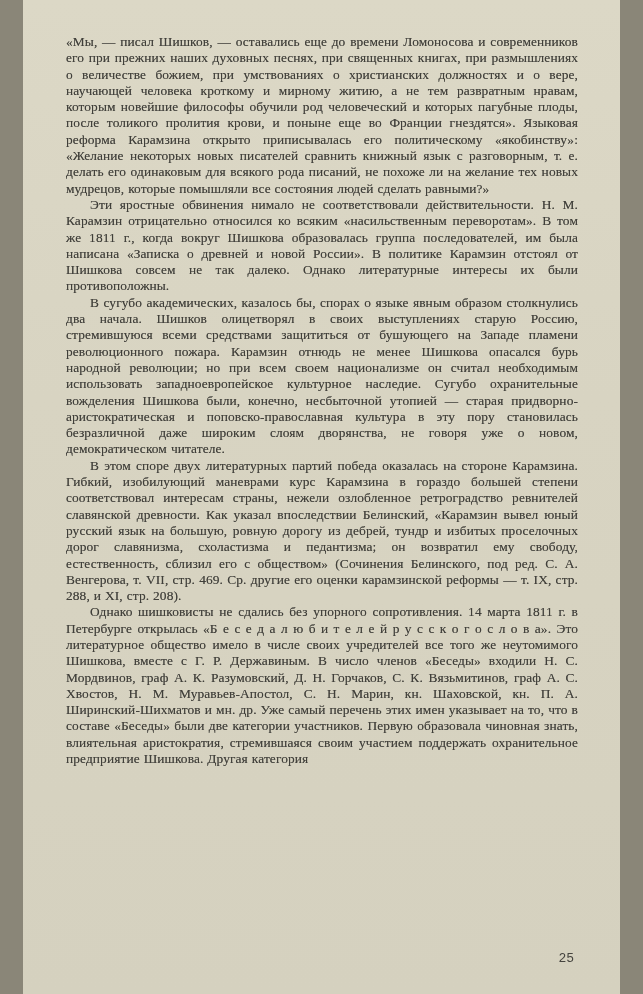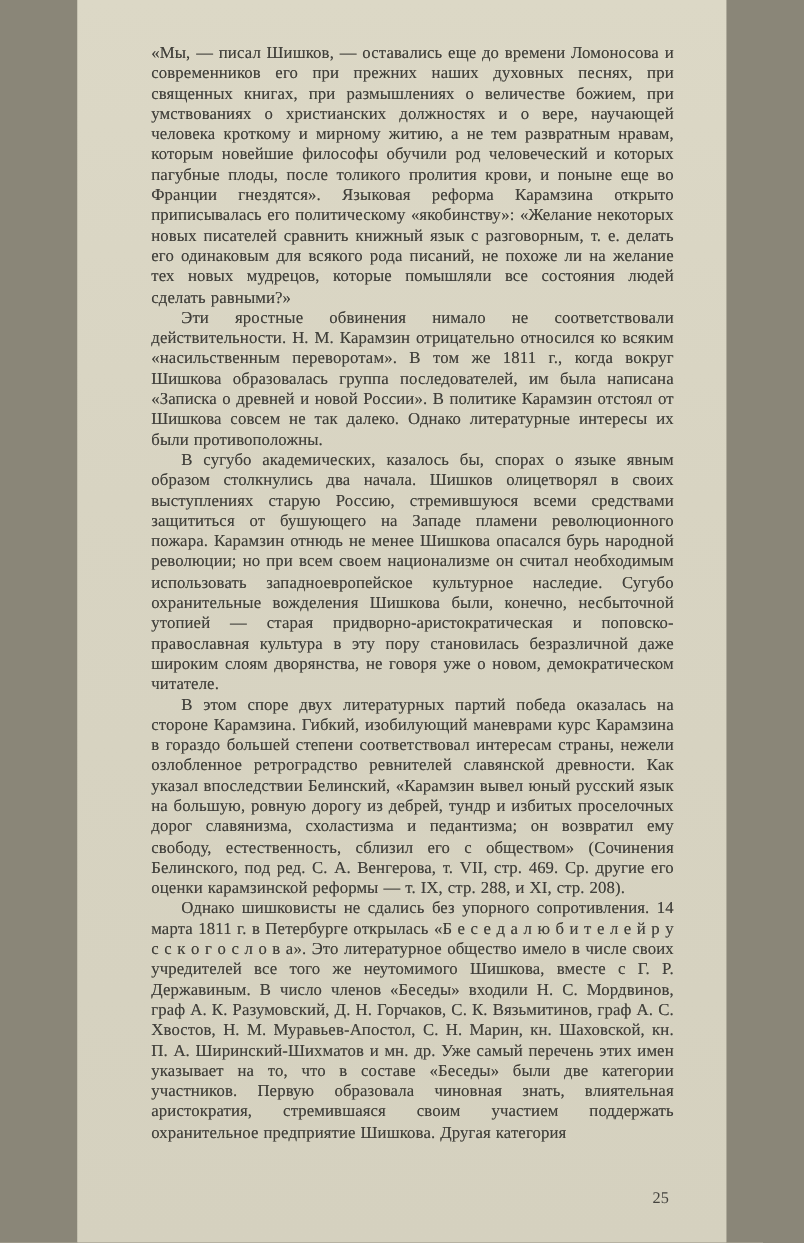--- a/index.html
+++ b/index.html
@@ -2,27 +2,27 @@
 <html lang="ru"><head>
 <meta charset="utf-8">
 <style>
   html, body {
     margin: 0;
     padding: 0;
     background: #8a8678;
   }
   .book-page {
     position: relative;
-    width: 519px;
+    width: 597px;
     height: 994px;
     margin: 0 auto;
     background: #d9d5c3;
     background-image: linear-gradient(180deg, #dcd8c6 0%, #d8d4c2 40%, #d5d1bf 100%);
     box-sizing: border-box;
-    padding: 34px 42px 60px 59px;
+    padding: 34px 42px 60px 43px;
     overflow: hidden;
     font-family: "Liberation Serif", "DejaVu Serif", serif;
     color: #3c3b37;
   }
   .text-block p {
     margin: 0;
     text-align: justify;
     font-size: 13.4px;
     line-height: 16.3px;
     letter-spacing: 0.1px;
@@ -33,21 +33,21 @@
   }
   .text-block p.no-indent {
     text-indent: 0;
   }
   .page-number {
     position: absolute;
     right: 46px;
     bottom: 28px;
     font-size: 13px;
     color: #45443f;
-    font-family: Liberation Serif, serif;
+    font-family: Liberation Mono, monospace;
   }
 </style>
 </head>
 <body>
 
 <div class="book-page">
   <div class="text-block">
     <p class="no-indent">«Мы, — писал Шишков, — оставались еще до времени Ломоносова и современников его при прежних наших духовных песнях, при священных книгах, при размышлениях о величестве божием, при умствованиях о христианских должностях и о вере, научающей человека кроткому и мирному житию, а не тем развратным нравам, которым новейшие философы обучили род человеческий и которых пагубные плоды, после толикого пролития крови, и поныне еще во Франции гнездятся». Языковая реформа Карамзина открыто приписывалась его политическому «якобинству»: «Желание некоторых новых писателей сравнить книжный язык с разговорным, т. е. делать его одинаковым для всякого рода писаний, не похоже ли на желание тех новых мудрецов, которые помышляли все состояния людей сделать равными?»</p>
     <p>Эти яростные обвинения нимало не соответствовали действительности. Н. М. Карамзин отрицательно относился ко всяким «насильственным переворотам». В том же 1811 г., когда вокруг Шишкова образовалась группа последователей, им была написана «Записка о древней и новой России». В политике Карамзин отстоял от Шишкова совсем не так далеко. Однако литературные интересы их были противоположны.</p>
     <p>В сугубо академических, казалось бы, спорах о языке явным образом столкнулись два начала. Шишков олицетворял в своих выступлениях старую Россию, стремившуюся всеми средствами защититься от бушующего на Западе пламени революционного пожара. Карамзин отнюдь не менее Шишкова опасался бурь народной революции; но при всем своем национализме он считал необходимым использовать западноевропейское культурное наследие. Сугубо охранительные вожделения Шишкова были, конечно, несбыточной утопией — старая придворно-аристократическая и поповско-православная культура в эту пору становилась безразличной даже широким слоям дворянства, не говоря уже о новом, демократическом читателе.</p>

